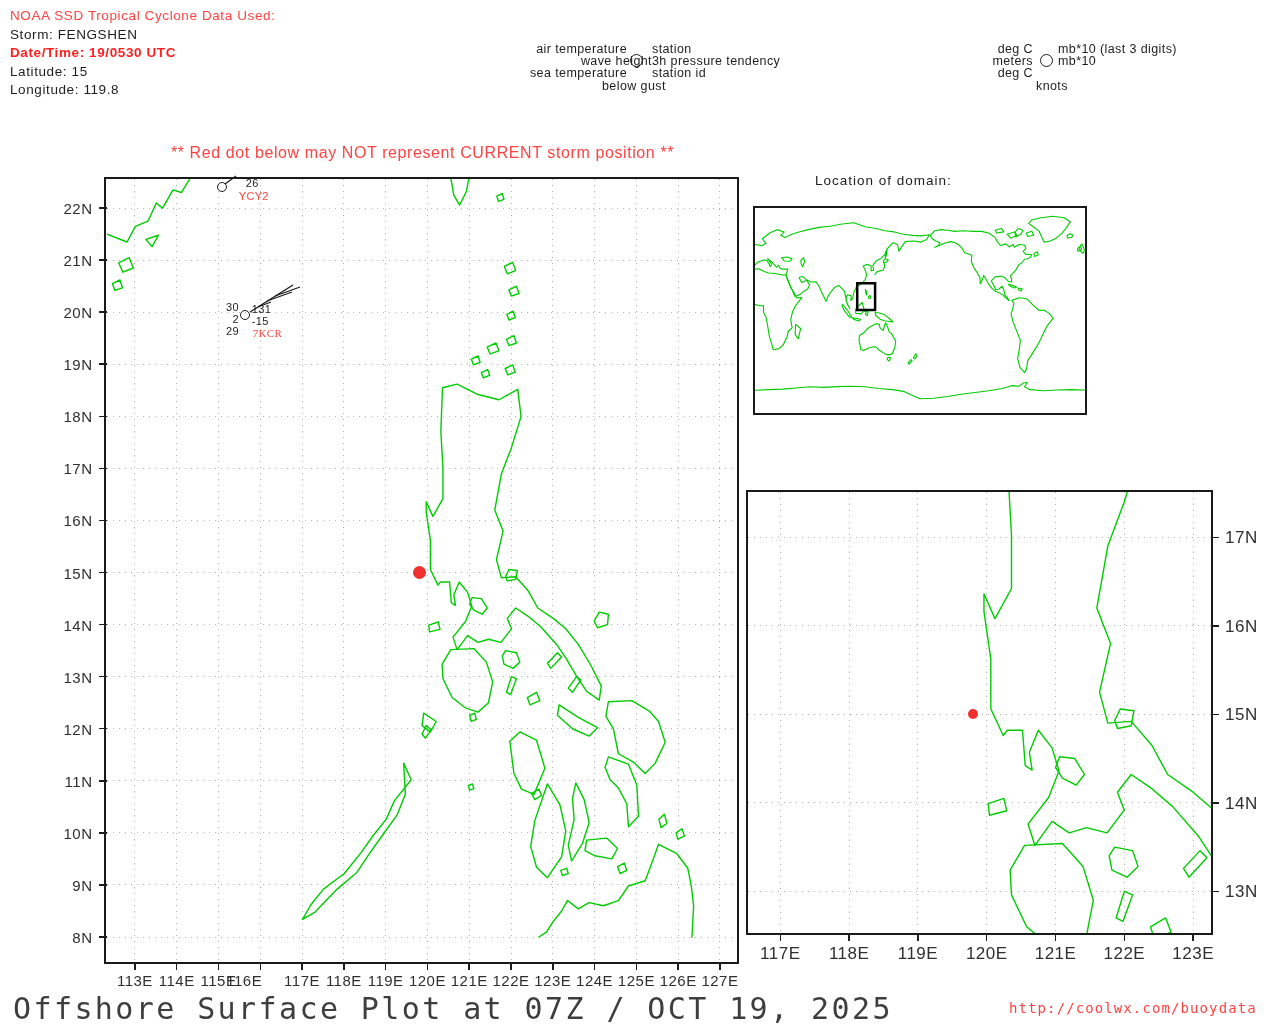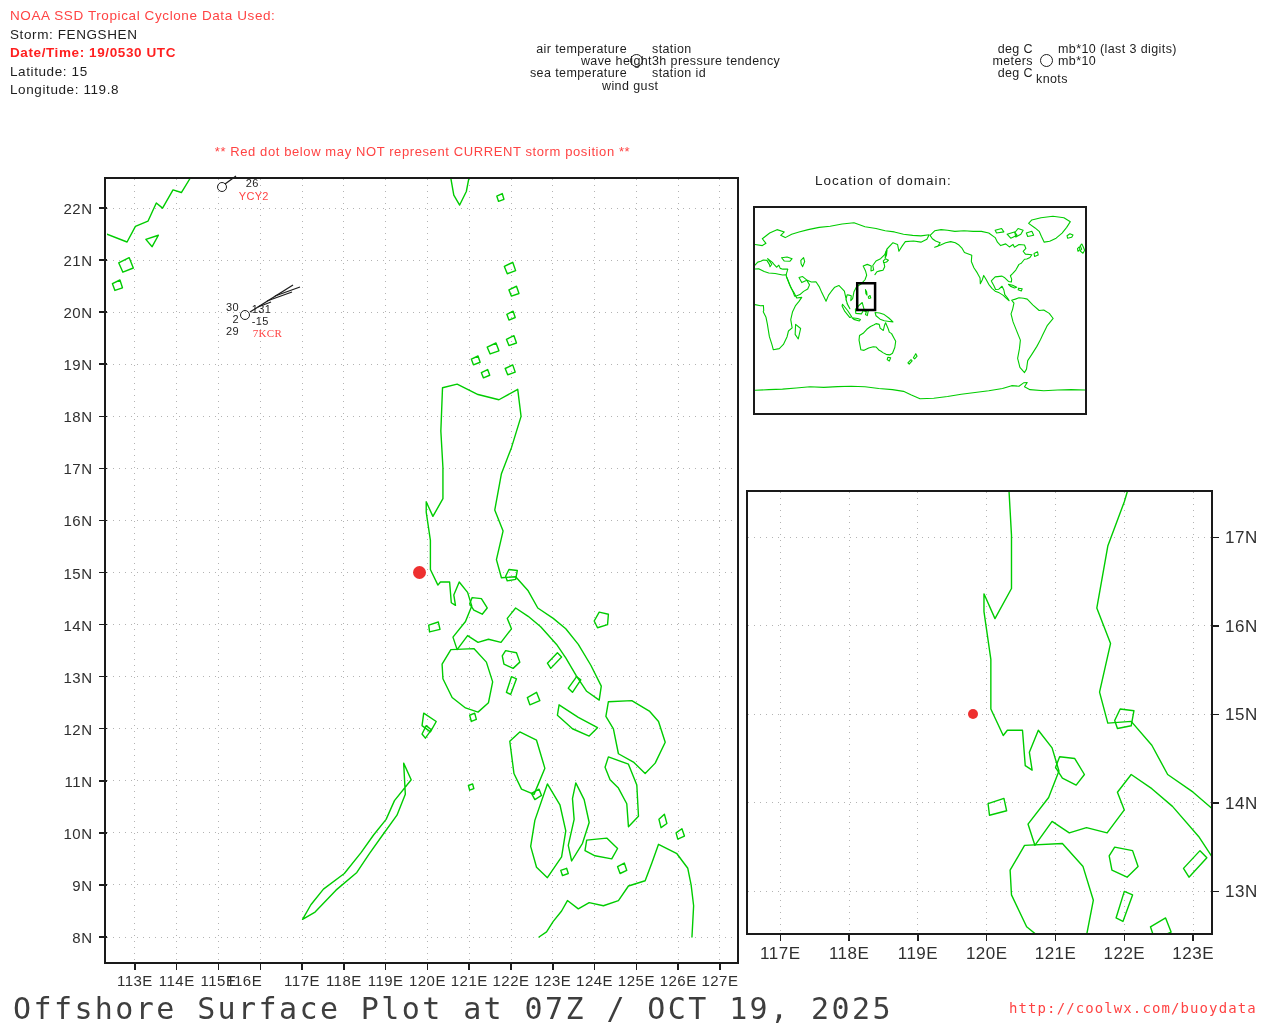--- a/index.html
+++ b/index.html
@@ -3,21 +3,21 @@
 <meta charset="utf-8">
 <style>
   html,body{margin:0;padding:0;background:#fff;}
   #stage{position:relative;width:1280px;height:1024px;background:#fff;overflow:hidden;
          font-family:"Liberation Sans",sans-serif;color:var(--ink,#1d1d1d);}
   .t{position:absolute;white-space:nowrap;}
   .hdr{font-size:13.5px;letter-spacing:.6px;line-height:18.5px;}
   .red1{color:var(--red-text,#ff4343);}
   .boldred{color:var(--bold-red,#ff1f1f);font-weight:bold;}
   .caution{font-size:21px;letter-spacing:2.5px;color:var(--red-text,#ff4343);}
-  .warn{font-size:13px;letter-spacing:.6px;color:var(--red-text,#ff4343);text-align:center;}
+  .warn{font-size:16px;letter-spacing:.6px;color:var(--red-text,#ff4343);text-align:center;}
   .leg{font-size:12.5px;letter-spacing:.4px;}
   .leg-r{text-align:right;}
   .legend-circle{position:absolute;width:13px;height:13px;border:1.5px solid var(--ink,#1d1d1d);
                  border-radius:50%;background:transparent;box-sizing:border-box;}
   .map-frame{position:absolute;border:2px solid #1a1a1a;box-sizing:border-box;background:transparent;}
   .layer{position:absolute;}
   .vgrid{position:absolute;width:1px;
          background:repeating-linear-gradient(to bottom,var(--grid-gray,#b3b3b3) 0 1px,transparent 1px 6px);}
   .hgrid{position:absolute;height:1px;
          background:repeating-linear-gradient(to right,var(--grid-gray,#b3b3b3) 0 1px,transparent 1px 6px);}
@@ -144,30 +144,30 @@
   <div class="t hdr red1" style="left:10px;top:7px">NOAA SSD Tropical Cyclone Data Used:</div>
   <div class="t hdr" style="left:10px;top:26px">Storm: FENGSHEN</div>
   <div class="t hdr boldred" style="left:10px;top:44px">Date/Time: 19/0530 UTC</div>
   <div class="t hdr" style="left:10px;top:63px">Latitude: 15</div>
   <div class="t hdr" style="left:10px;top:81px">Longitude: 119.8</div>
 
 
   <div class="t leg leg-r" style="left:495px;top:42px;width:132px">air temperature</div>
   <div class="t leg leg-r" style="left:520px;top:54px;width:132px">wave height</div>
   <div class="t leg leg-r" style="left:495px;top:66px;width:132px">sea temperature</div>
-  <div class="t leg" style="left:602px;top:79px">wind gust</div>
+  <div class="t leg" style="left:602px;top:79px">below gust</div>
   <div class="legend-circle" style="left:630px;top:54px"></div>
   <div class="t leg" style="left:652px;top:42px">station</div>
   <div class="t leg" style="left:652px;top:54px">3h pressure tendency</div>
   <div class="t leg" style="left:652px;top:66px">station id</div>
 
   <div class="t leg leg-r" style="left:901px;top:42px;width:132px">deg C</div>
   <div class="t leg leg-r" style="left:901px;top:54px;width:132px">meters</div>
   <div class="t leg leg-r" style="left:901px;top:66px;width:132px">deg C</div>
-  <div class="t leg" style="left:1036px;top:72px">knots</div>
+  <div class="t leg" style="left:1036px;top:79px">knots</div>
   <div class="legend-circle" style="left:1040px;top:54px"></div>
   <div class="t leg" style="left:1058px;top:42px">mb*10 (last 3 digits)</div>
   <div class="t leg" style="left:1058px;top:54px">mb*10</div>
 
   <div class="t warn" style="left:170px;top:144px;width:505px">** Red dot below may NOT represent CURRENT storm position **</div>
 
   <div class="map-frame" style="left:104px;top:177px;width:635px;height:787px"></div>
   <div id="main-map" class="layer" style="left:106.5px;top:179px;width:630.5px;height:783px">
     <div id="main-grid" class="layer" style="left:0;top:0;width:100%;height:100%">
         <div class="vgrid" style="left: 27.9172px; top: 0px; height: 783px;"></div>

